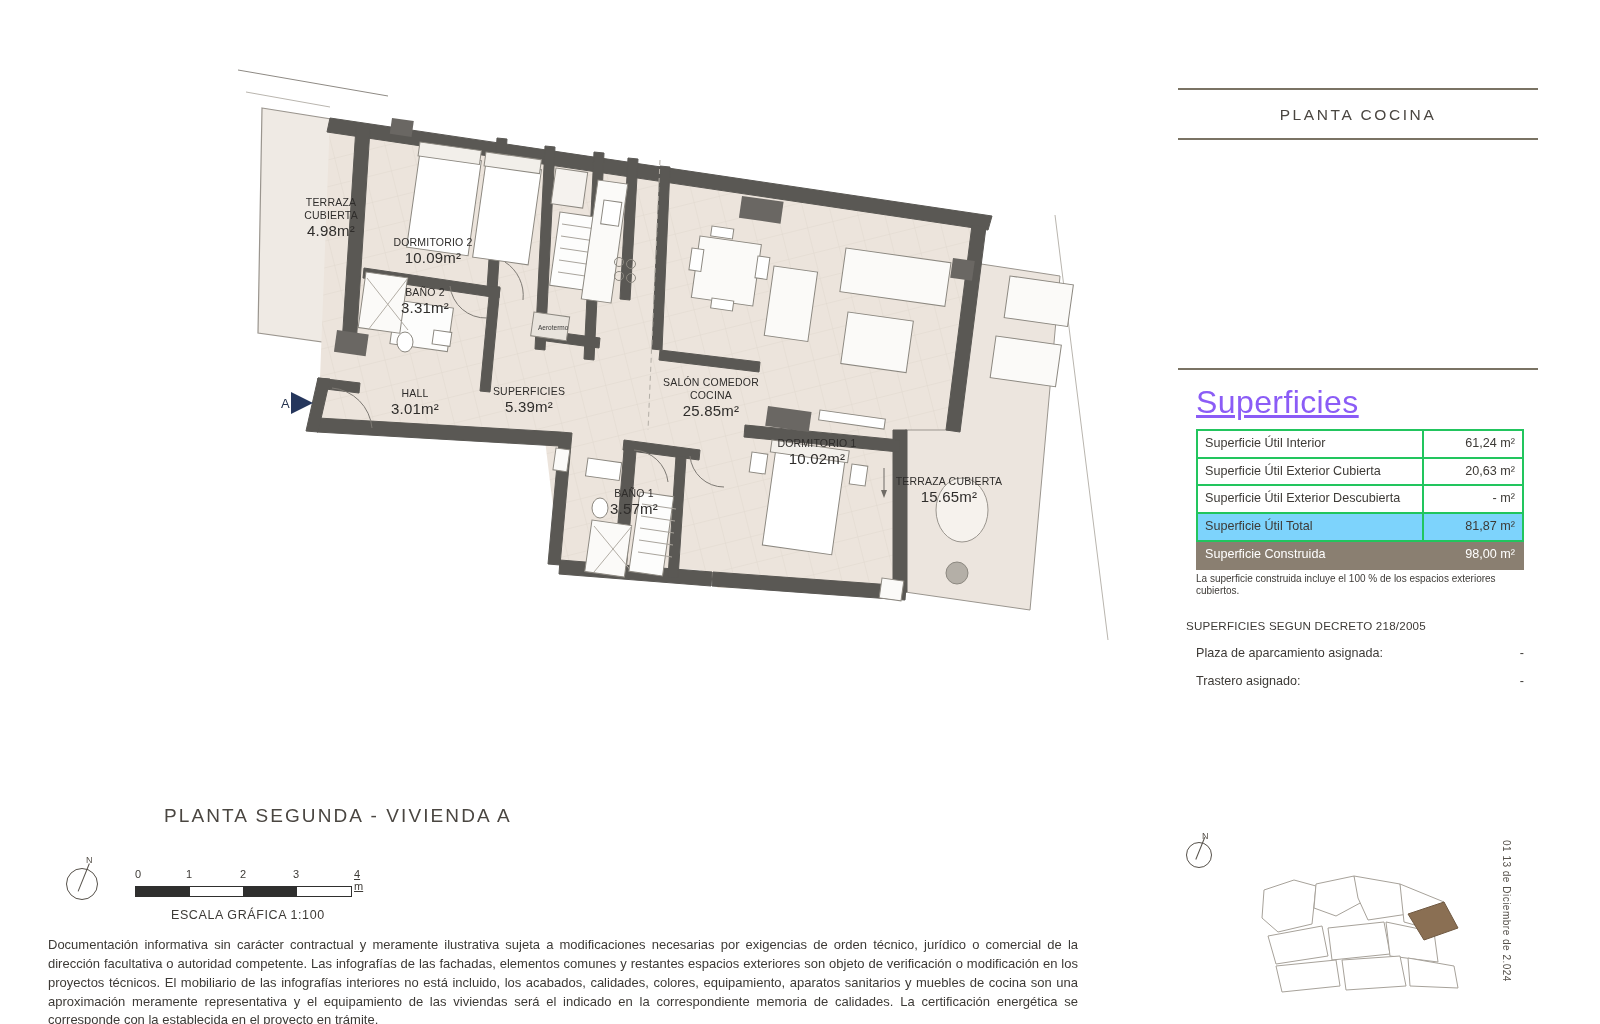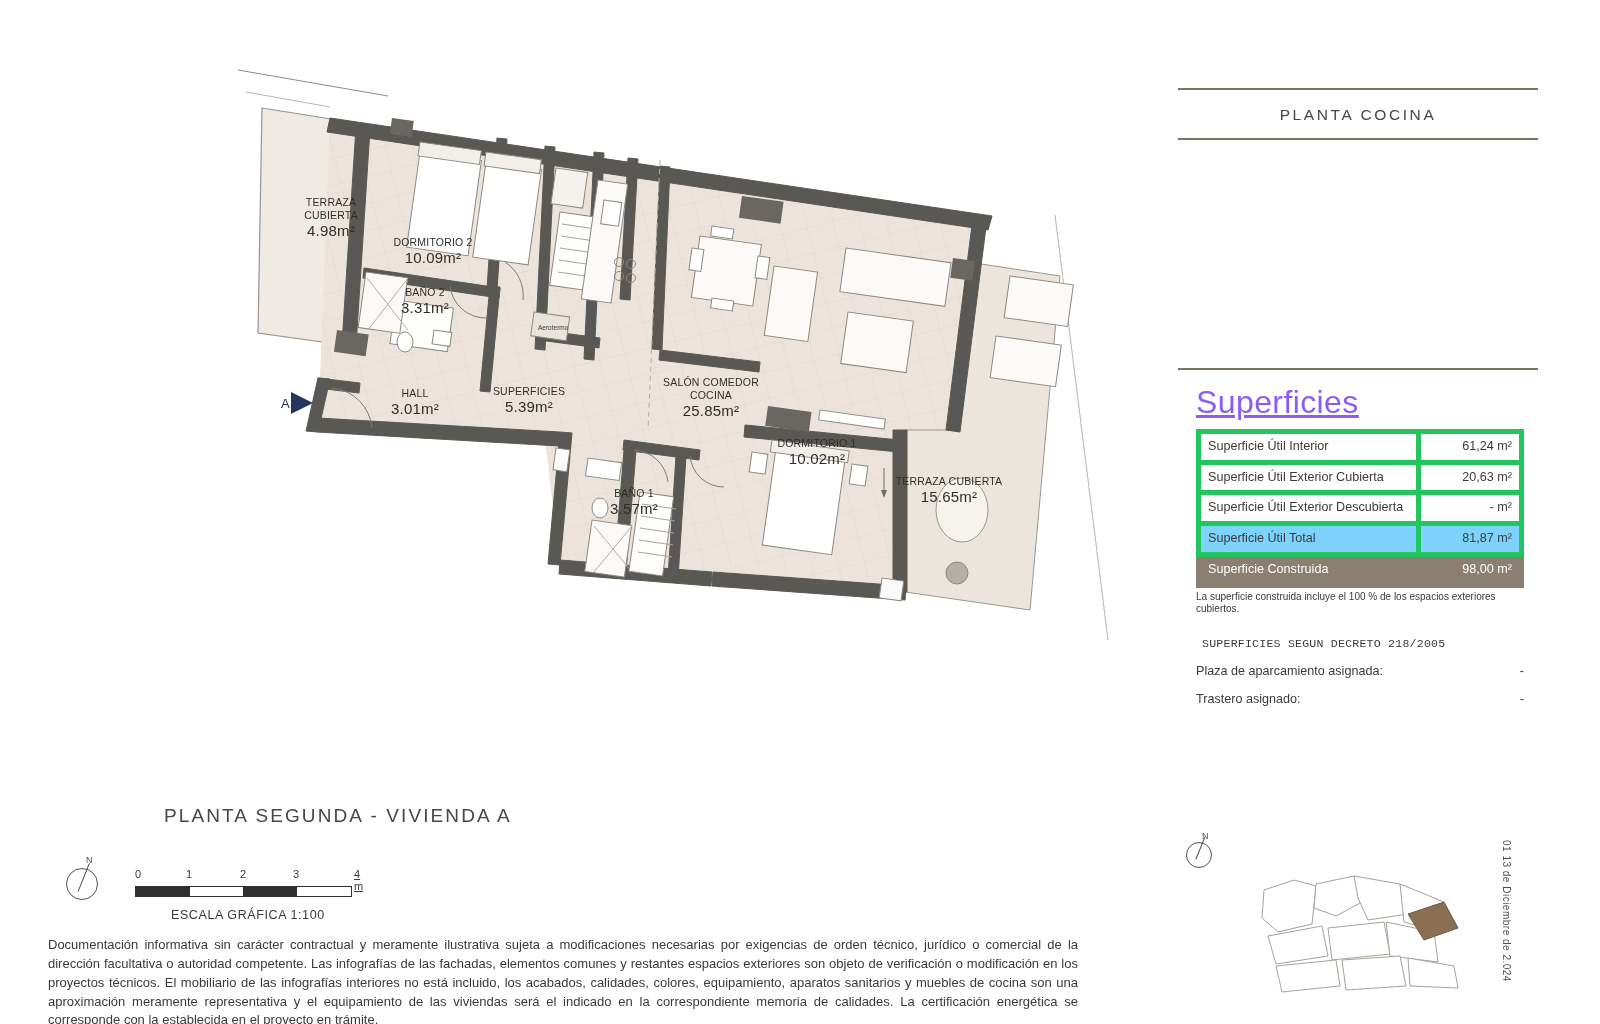--- a/index.html
+++ b/index.html
@@ -52,21 +52,21 @@
     font-weight: 400;
     text-decoration: underline;
   }
   table.surf {
     border-collapse: collapse;
     width: 328px;
     margin-left: 18px;
     font-size: 12.6px;
   }
   table.surf td {
-    border: 5px solid #22c55e;
+    border: 2px solid #22c55e;
     padding: 5px 7px;
     color: #3d3a36;
     line-height: 1.25;
   }
   table.surf td.val {
     text-align: right;
     width: 84px;
     white-space: nowrap;
   }
   tr.shade td { background: #7dd3fc; }
@@ -75,26 +75,25 @@
   #surf-note {
     width: 328px;
     margin-left: 18px;
     font-size: 10px;
     line-height: 1.2;
     color: #3d3a36;
     padding-top: 3px;
   }
 
   #decreto-label {
-    margin-left: 24px;
+    margin-left: 8px;
     padding-top: 22px;
     font-size: 11.6px;
     letter-spacing: 0.2px;
     color: #3d3a36;
-    font-family: Liberation Mono, monospace;
   }
   table.surf.decreto { margin-top: 6px; }
 
   .kv-row {
     margin-left: 18px;
     width: 328px;
     display: flex;
     justify-content: space-between;
     font-size: 12.6px;
     padding-top: 14px;

